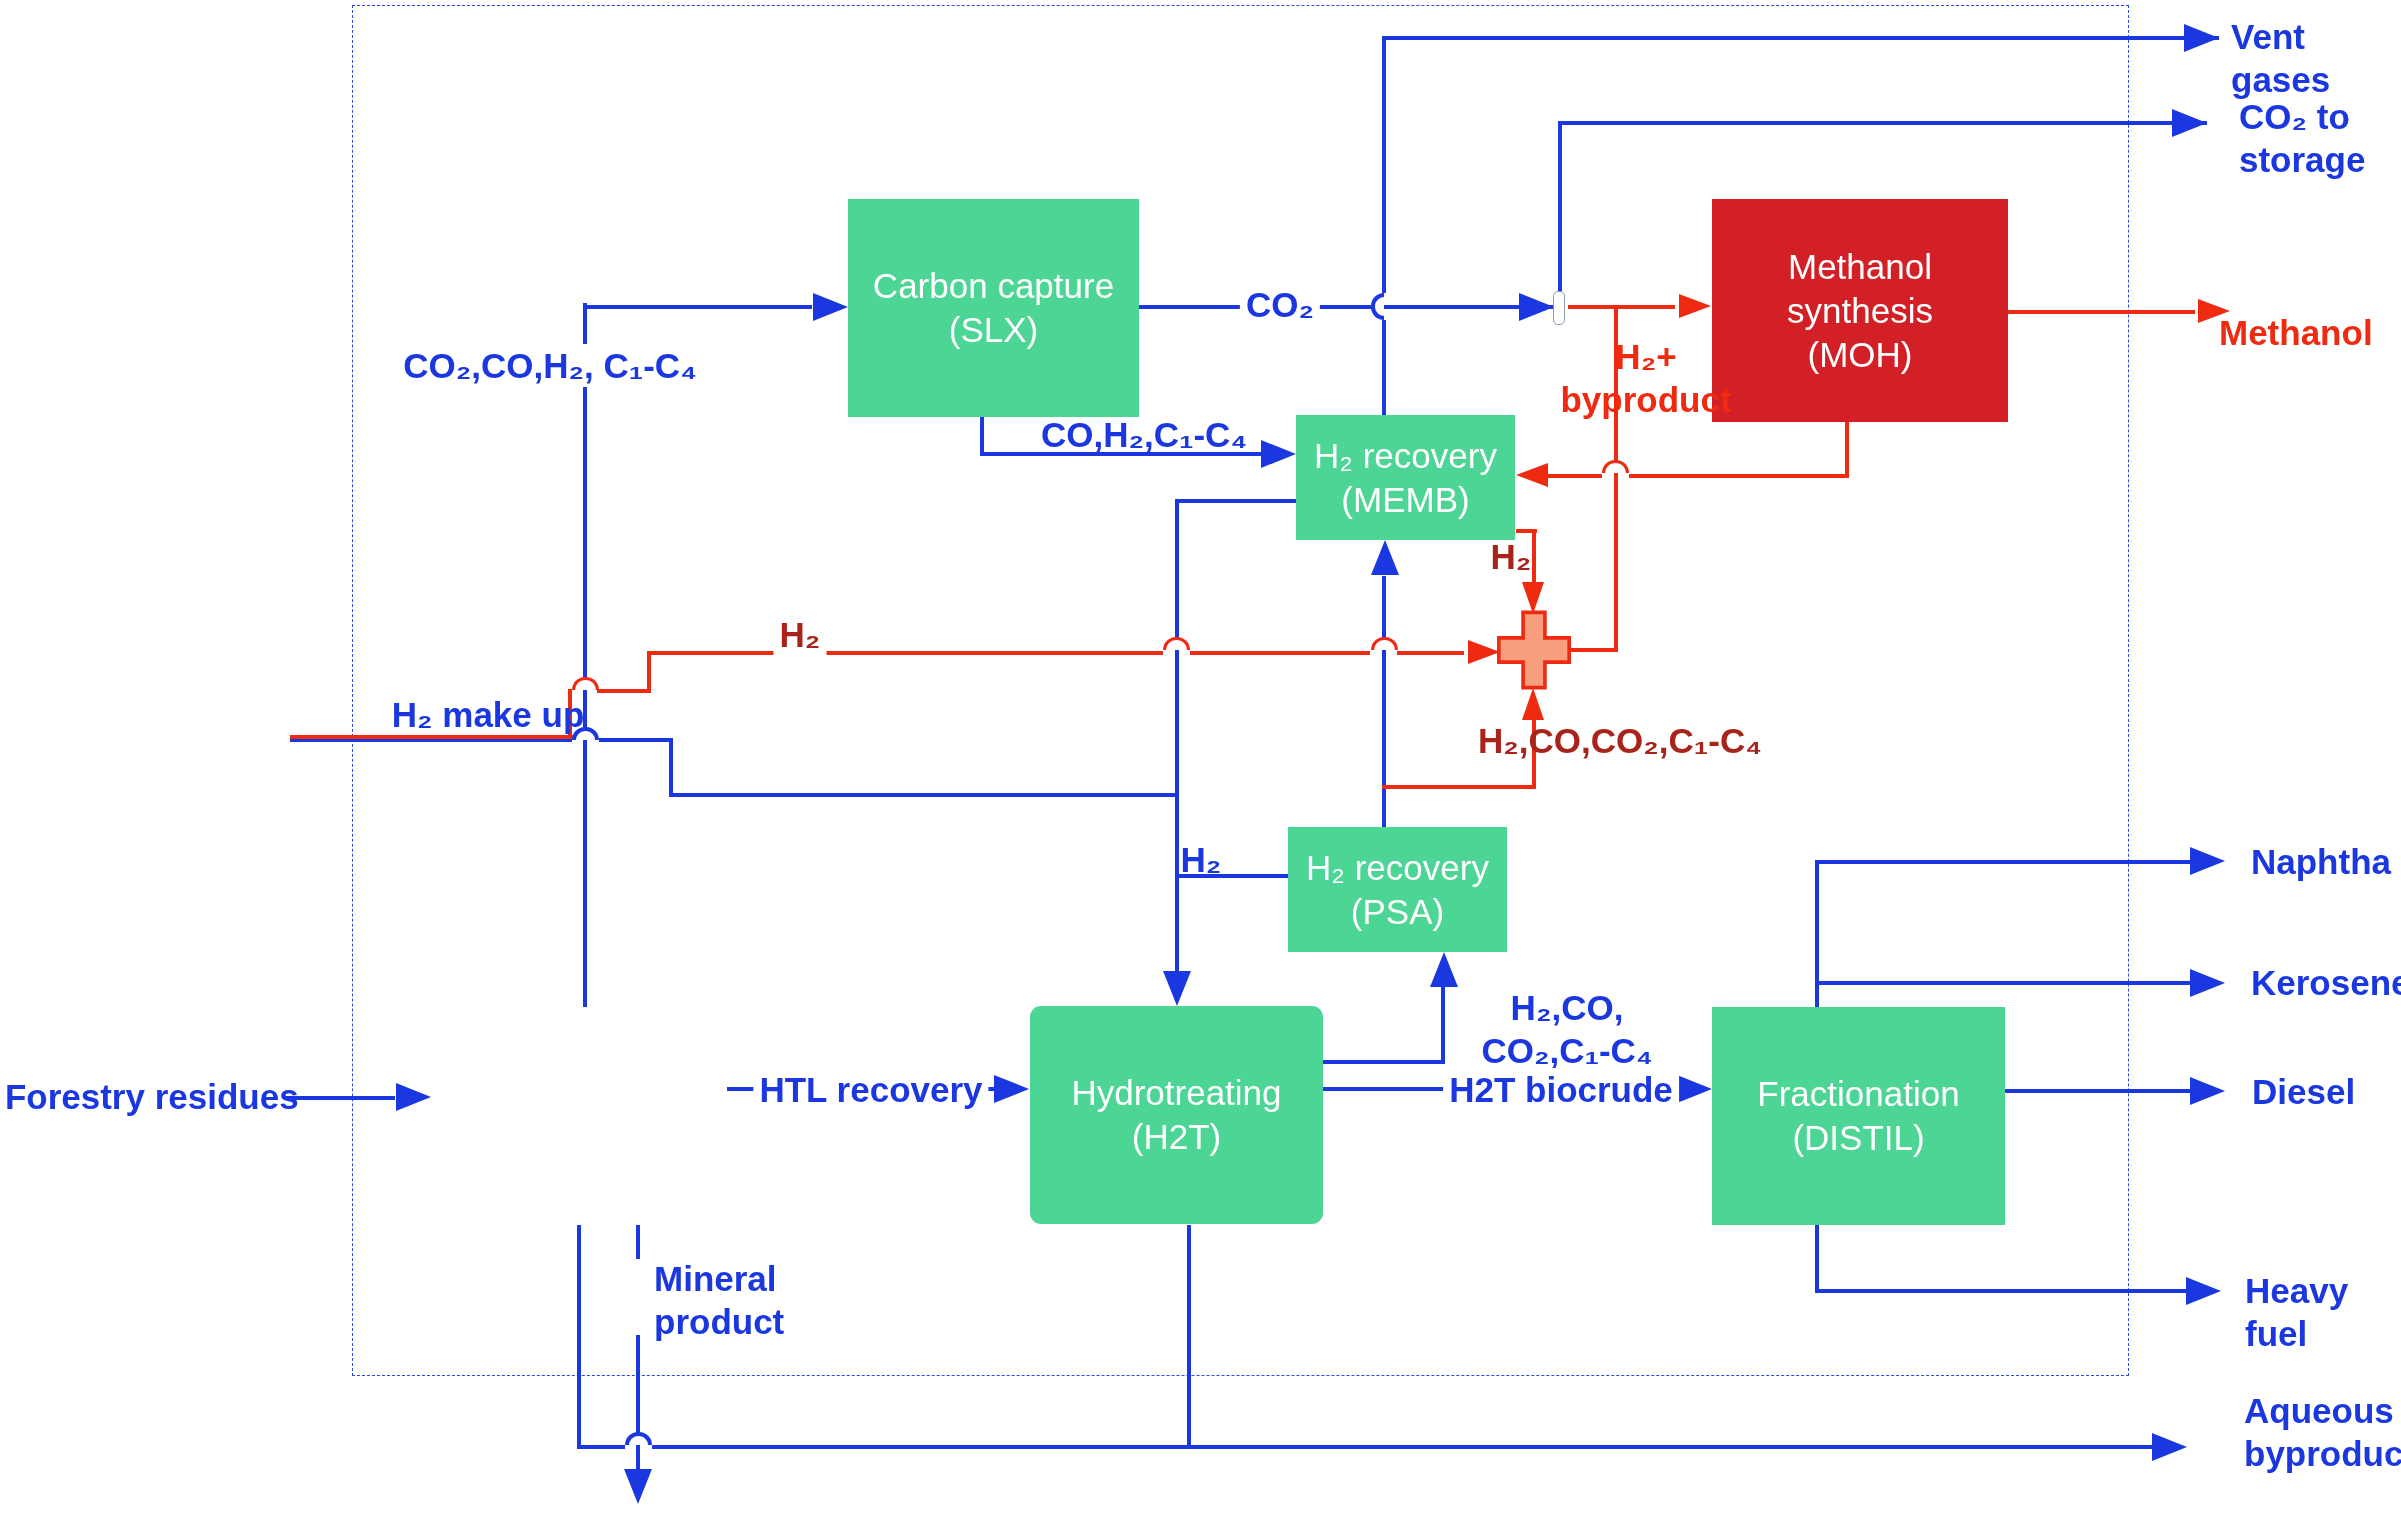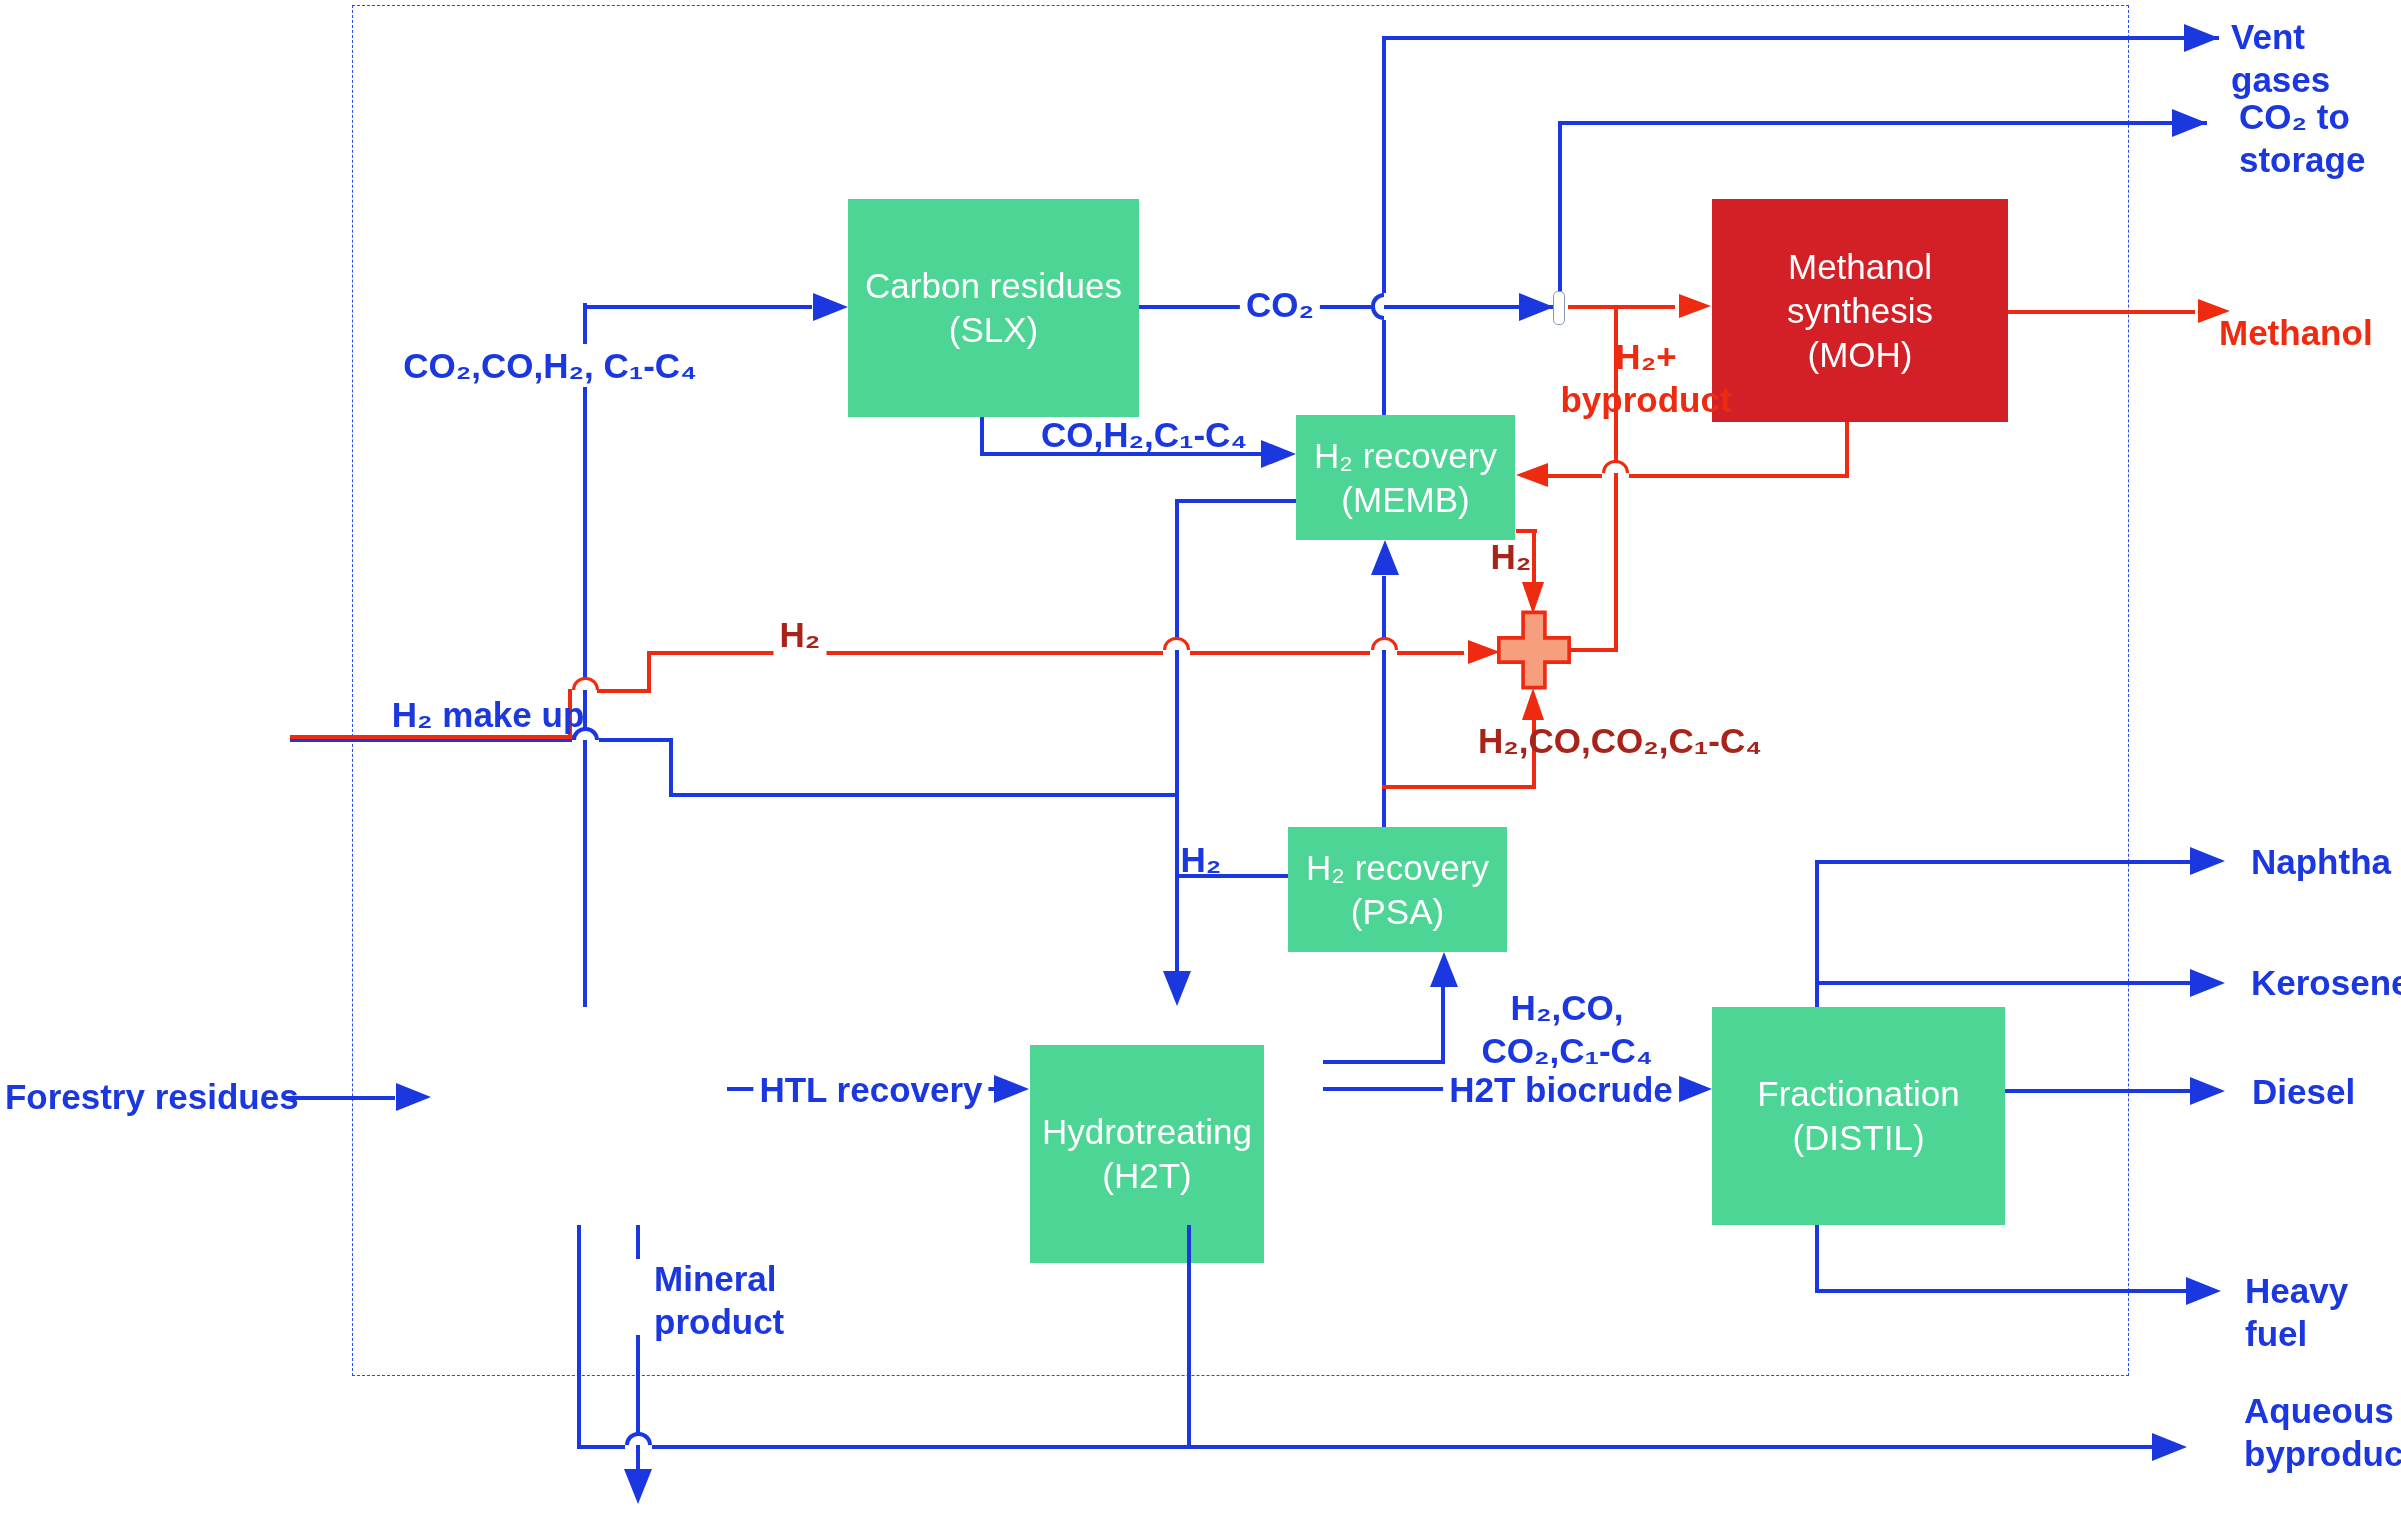--- a/index.html
+++ b/index.html
@@ -44,37 +44,37 @@
         align-items:center;justify-content:center;font-size:40px;z-index:2;}
 </style>
 </head>
 <body>
 
 <div id="stage">
 
   <div class="dashedbox" style="left:352px;top:4.9px;width:1775px;height:1369px;"></div>
 
   <div class="box g" style="left:848px;top:199px;width:291px;height:218px;">
-    <span>Carbon residues
+    <span>Carbon capture
 (SLX)</span>
   </div>
   <div class="box r" style="left:1712px;top:199px;width:296px;height:223px;">
     <span>Methanol
 synthesis
 (MOH)</span>
   </div>
   <div class="box g" style="left:1296px;top:415px;width:219px;height:125px;">
     <span>H₂ recovery
 (MEMB)</span>
   </div>
   <div class="box g" style="left:1288px;top:827px;width:219px;height:125px;">
     <span>H₂ recovery
 (PSA)</span>
   </div>
-  <div class="box g" style="left:1030px;top:1045px;width:234px;height:218px;">
+  <div class="box g" style="left:1030px;top:1006px;width:293px;height:218px;border-radius:11px;">
     <span>Hydrotreating
 (H2T)</span>
   </div>
   <div class="box g" style="left:1712px;top:1007px;width:293px;height:218px;">
     <span>Fractionation
 (DISTIL)</span>
   </div>
 
   <div class="ln" style="left:1382px;top:38px;width:4.3px;height:255px;"></div>
   <div class="ln" style="left:1382px;top:320px;width:4.3px;height:95px;"></div>

